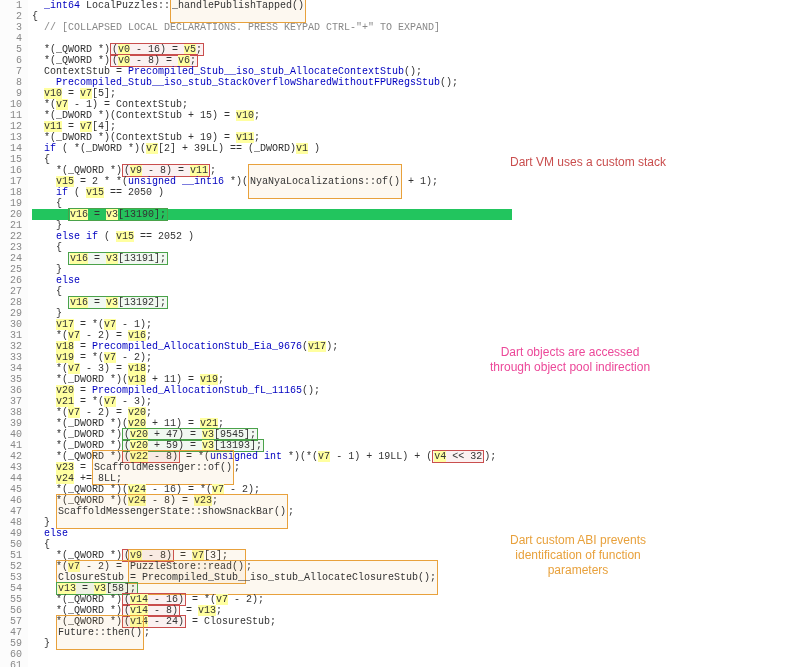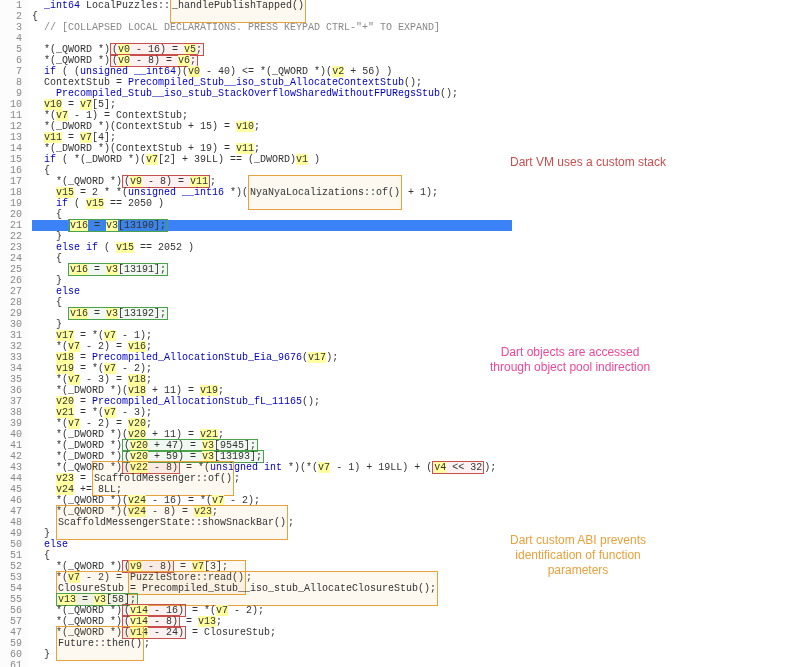--- a/index.html
+++ b/index.html
@@ -29,21 +29,21 @@
     padding-left: 4px;
   }
   .code .ln { height: 11px; white-space: pre; }
   .kw { color: #0000c0; }
   .fn { color: #0000c0; }
   .cmt { color: #888; }
   .hl-orange { border: 1px solid #e8a13c; background: rgba(232,161,60,0.08); padding: 11px 1px; }
   .hl-red    { border: 1px solid #c94e4e; background: rgba(201,78,78,0.08); padding: 0 1px; }
   .hl-green  { border: 1px solid #4aa24a; background: rgba(74,162,74,0.08); padding: 0 1px; }
   .hl-y      { background: #ffffa0; }
-  .hl-line   { background: #3b82f6; display:inline-block; width: 480px;}
+  .hl-line   { background: #22c55e; display:inline-block; width: 480px;}
   .annot {
     position: absolute;
     font-family: "Helvetica Neue", Arial, sans-serif;
     font-size: 12px;
     line-height: 1.25;
     text-align: center;
   }
   .a-red   { color: #c94e4e; }
   .a-green { color: #ec4899; }
   .a-orange{ color: #e8a13c; }
@@ -115,21 +115,20 @@
       <div>60</div>
       <div>61</div>
     </div>
   <div class="code" id="code">
       <div class="ln">  <span class="kw">_int64</span> LocalPuzzles::<span class="hl-orange">_handlePublishTapped()</span></div>
       <div class="ln">{</div>
       <div class="ln">  <span class="cmt">// [COLLAPSED LOCAL DECLARATIONS. PRESS KEYPAD CTRL-"+" TO EXPAND]</span></div>
       <div class="ln"></div>
       <div class="ln">  *(_QWORD *)<span class="hl-red">(<span class="hl-y">v0</span> - 16) = <span class="hl-y">v5</span>;</span></div>
       <div class="ln">  *(_QWORD *)<span class="hl-red">(<span class="hl-y">v0</span> - 8) = <span class="hl-y">v6</span>;</span></div>
-      <div class="ln">  <span class="kw">if</span> ( (<span class="kw">unsigned __int64</span>)(<span class="hl-y">v0</span> - 40) &lt;= *(_QWORD *)(<span class="hl-y">v2</span> + 56) )</div>
       <div class="ln">  ContextStub = <span class="fn">Precompiled_Stub__iso_stub_AllocateContextStub</span>();</div>
       <div class="ln">    <span class="fn">Precompiled_Stub__iso_stub_StackOverflowSharedWithoutFPURegsStub</span>();</div>
       <div class="ln">  <span class="hl-y">v10</span> = <span class="hl-y">v7</span>[5];</div>
       <div class="ln">  *(<span class="hl-y">v7</span> - 1) = ContextStub;</div>
       <div class="ln">  *(_DWORD *)(ContextStub + 15) = <span class="hl-y">v10</span>;</div>
       <div class="ln">  <span class="hl-y">v11</span> = <span class="hl-y">v7</span>[4];</div>
       <div class="ln">  *(_DWORD *)(ContextStub + 19) = <span class="hl-y">v11</span>;</div>
       <div class="ln">  <span class="kw">if</span> ( *(_DWORD *)(<span class="hl-y">v7</span>[2] + 39LL) == (_DWORD)<span class="hl-y">v1</span> )</div>
       <div class="ln">  {</div>
       <div class="ln">    *(_QWORD *)<span class="hl-red">(<span class="hl-y">v9</span> - 8) = <span class="hl-y">v11</span></span>;</div>

